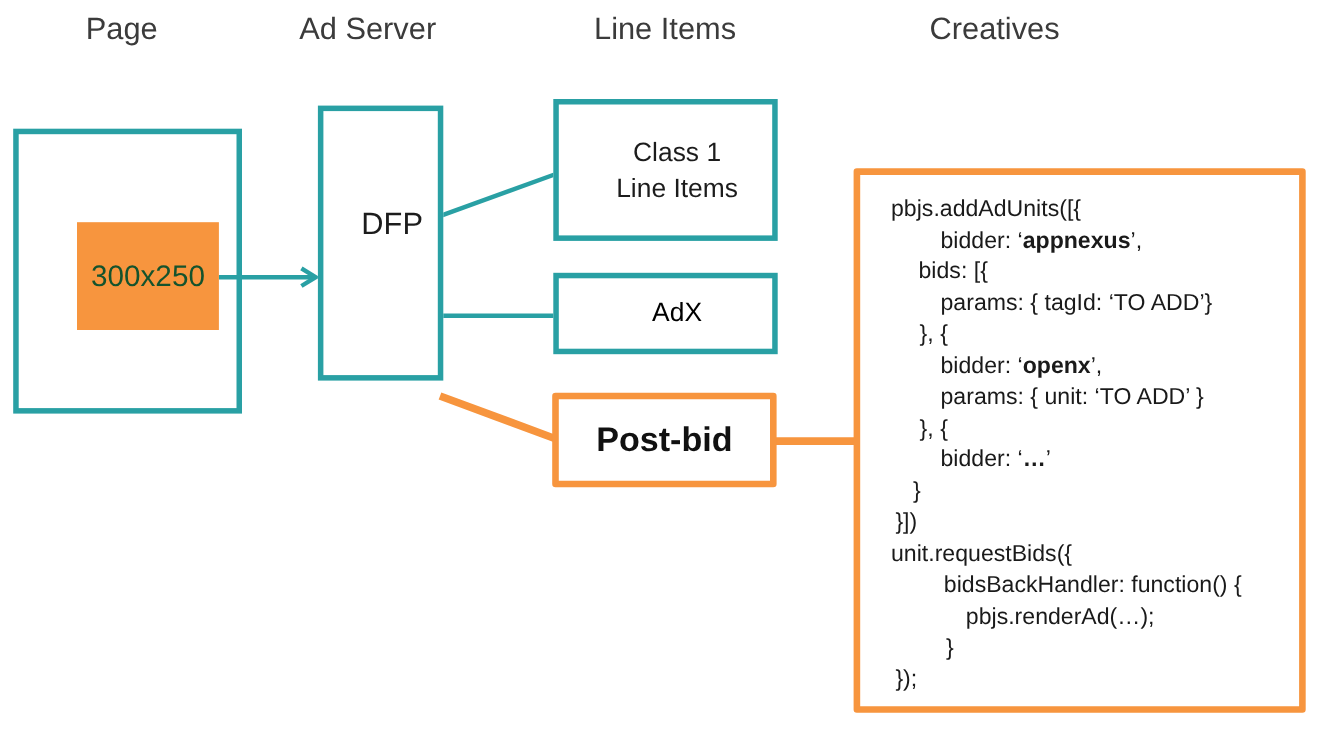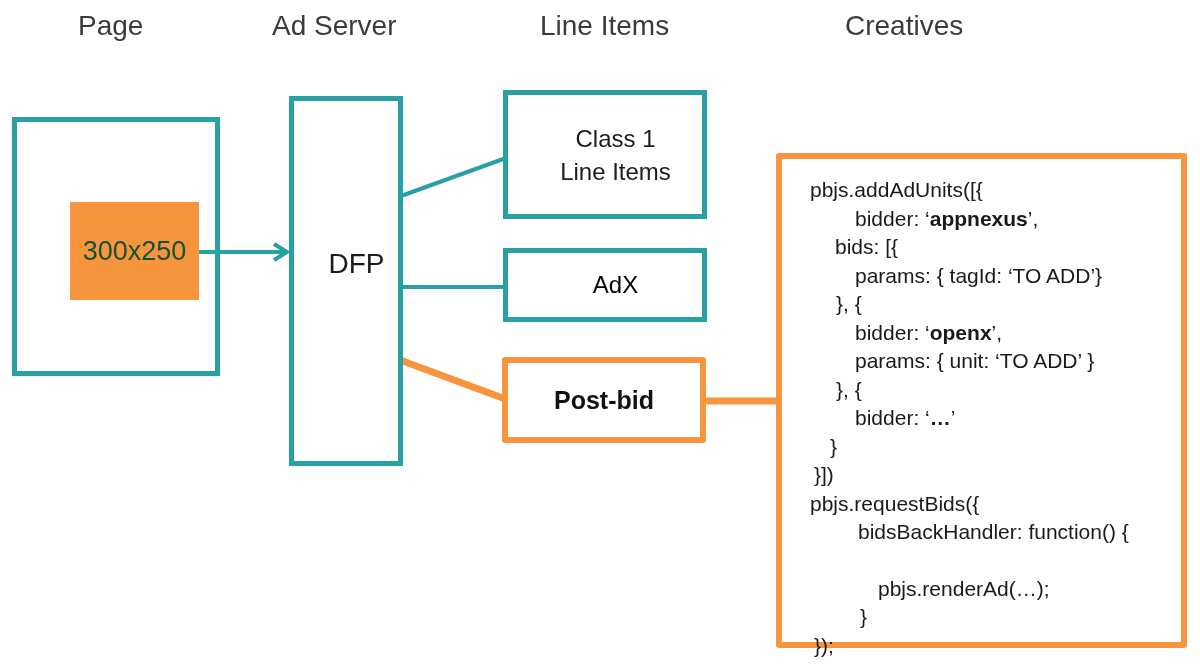--- a/index.html
+++ b/index.html
@@ -23,26 +23,26 @@
   .h-creatives{left:845px;}
 
   .box{position:absolute;box-sizing:border-box;background:#fff;z-index:2;
        display:flex;align-items:center;justify-content:center;text-align:center;}
   .teal-border{border:5px solid var(--teal);padding-left:21px;}
   .orange-border{border:6px solid var(--orange);border-radius:3px;}
 
   .page-box{left:12px;top:117px;width:208px;height:259px;background:transparent;}
   .ad-slot{left:70px;top:202px;width:129px;height:98px;background:var(--orange);
            color:#14532d;font-size:27px;z-index:3;}
-  .dfp-box{left:289px;top:96px;width:114px;height:370px;font-size:28px;color:#1c1c1c;}
+  .dfp-box{left:289px;top:96px;width:114px;height:250px;font-size:28px;color:#1c1c1c;}
   .dfp-box .lbl{transform:translateY(-17px);}
   .class1-box{left:503px;top:90px;width:204px;height:129px;font-size:24px;
               color:#1c1c1c;line-height:33px;flex-direction:column;}
   .adx-box{left:503px;top:248px;width:204px;height:74px;font-size:24px;color:#000000;}
-  .postbid-box{left:502px;top:357px;width:204px;height:86px;font-size:25px;
+  .postbid-box{left:502px;top:357px;width:204px;height:86px;font-size:31px;
                font-weight:bold;color:#111;}
   .creatives-box{left:776px;top:153px;width:411px;height:495px;
                  align-items:flex-start;justify-content:flex-start;}
 
   .code-block{
     box-sizing:border-box;padding:17px 8px 0 28px;text-align:left;
     font-size:21px;line-height:28.5px;color:var(--code-text);width:100%;
   }
   .code-line{white-space:pre;}
   .code-line .b{font-weight:bold;}
@@ -96,21 +96,21 @@
         <div class="code-line" style="padding-left: 45px;"><span>bidder: ‘</span><span class="b">appnexus</span><span>’,</span></div>
         <div class="code-line" style="padding-left: 25px;"><span>bids: [{</span></div>
         <div class="code-line" style="padding-left: 45px;"><span>params: { tagId: ‘TO ADD’}</span></div>
         <div class="code-line" style="padding-left: 26px;"><span>}, {</span></div>
         <div class="code-line" style="padding-left: 45px;"><span>bidder: ‘</span><span class="b">openx</span><span>’,</span></div>
         <div class="code-line" style="padding-left: 45px;"><span>params: { unit: ‘TO ADD’ }</span></div>
         <div class="code-line" style="padding-left: 26px;"><span>}, {</span></div>
         <div class="code-line" style="padding-left: 45px;"><span>bidder: ‘</span><span class="b">…</span><span>’</span></div>
         <div class="code-line" style="padding-left: 20px;"><span>}</span></div>
         <div class="code-line" style="padding-left: 4px;"><span>}])</span></div>
-        <div class="code-line" style="padding-left: 0px;"><span>pbjs.requestBids({</span></div>
+        <div class="code-line" style="padding-left: 0px;"><span>unit.requestBids({</span></div>
         <div class="code-line" style="padding-left: 48px;"><span>bidsBackHandler: function() {</span></div>
-        <div class="code-line" style="padding-left: 68px; margin-top: 28px;"><span>pbjs.renderAd(…);</span></div>
+        <div class="code-line" style="padding-left: 68px;"><span>pbjs.renderAd(…);</span></div>
         <div class="code-line" style="padding-left: 50px;"><span>}</span></div>
         <div class="code-line" style="padding-left: 4px;"><span>});</span></div>
       </div>
   </div>
 
 </div>
 
 </body></html>

